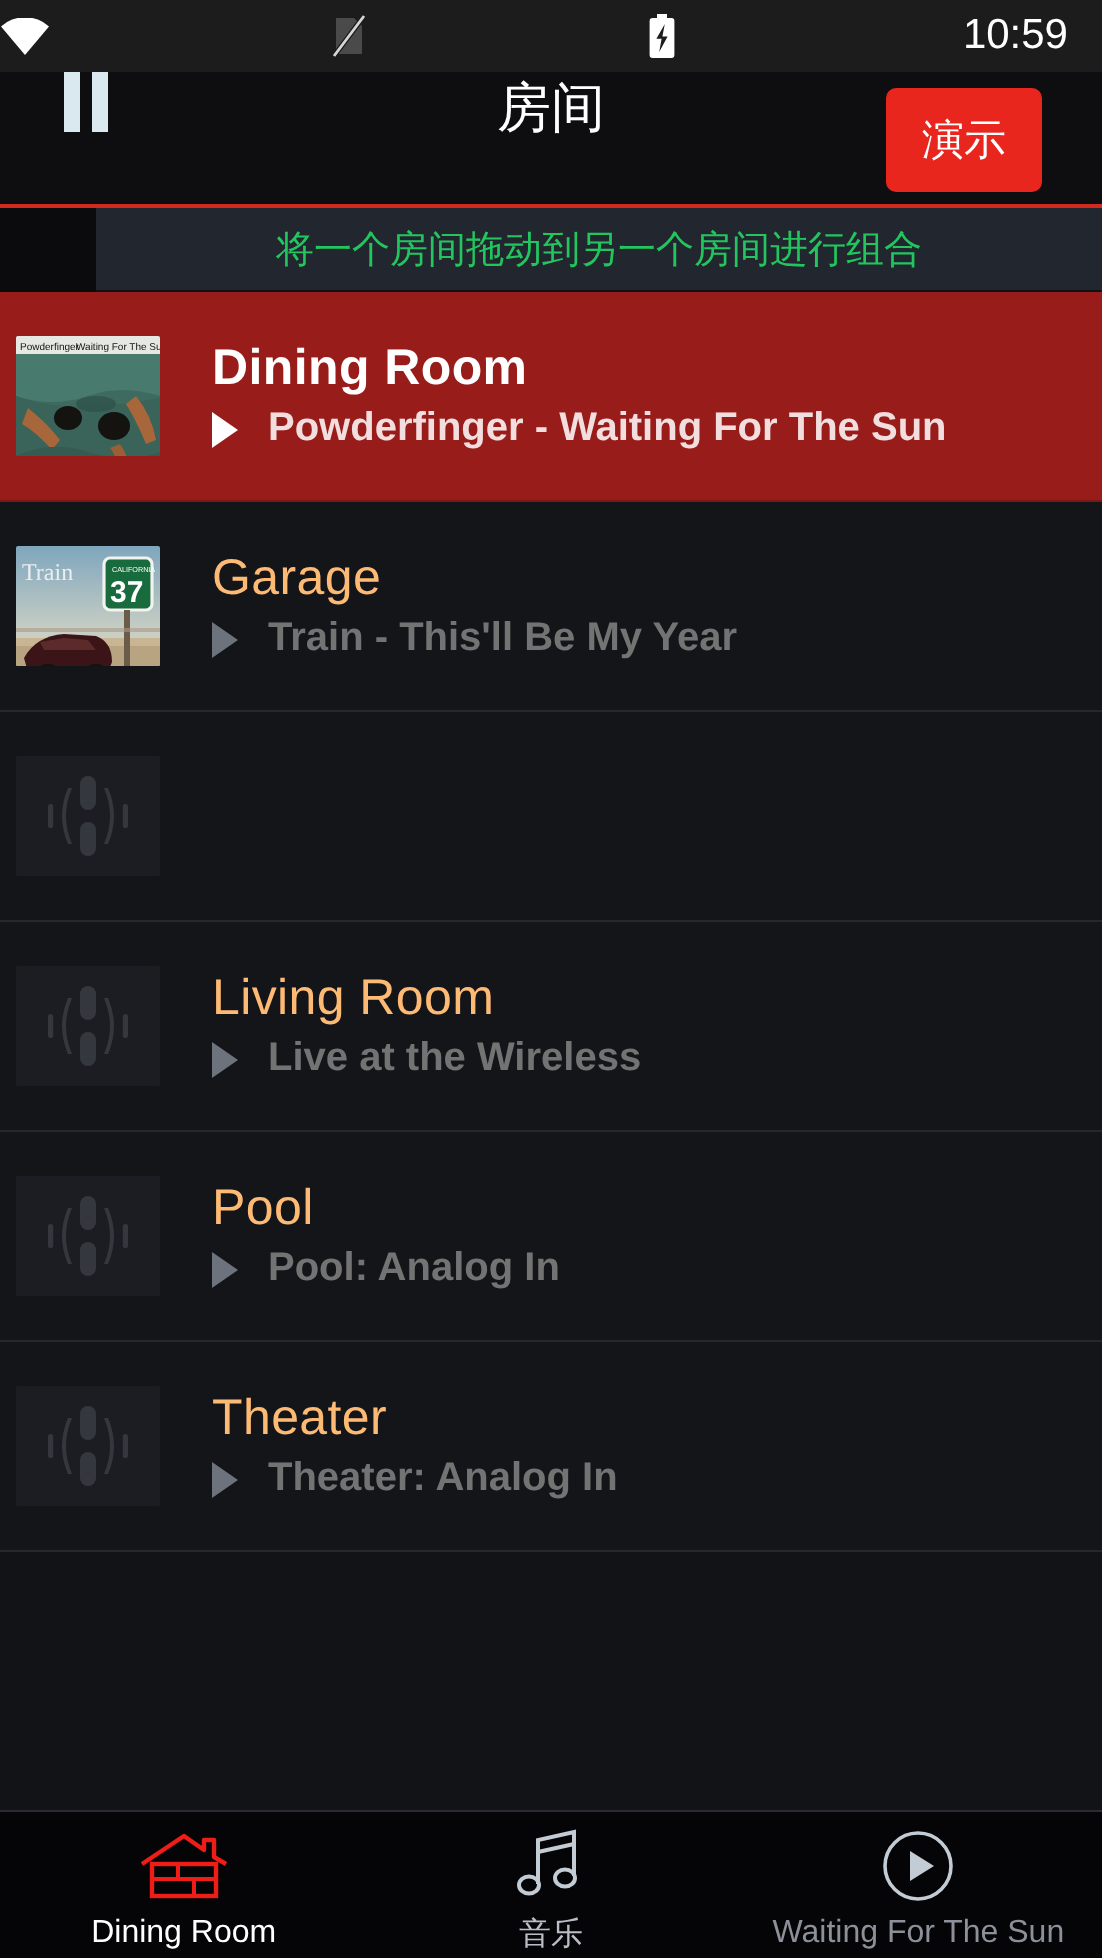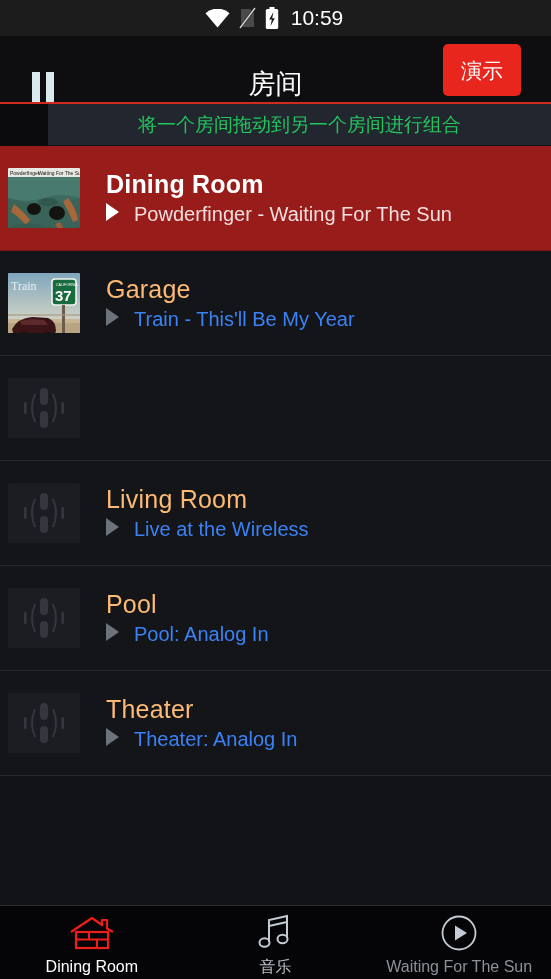--- a/index.html
+++ b/index.html
@@ -7,30 +7,30 @@
     width: 551px; height: 979px;
     background: #0b0b0d;
     font-family: "Liberation Sans", sans-serif;
     overflow: hidden;
   }
   .screen { width: 551px; height: 979px; display: flex; flex-direction: column; position: relative; }
 
   
   .statusbar {
     height: 36px; background: #1c1c1c; flex: 0 0 36px;
-    display: flex; align-items: center; justify-content: center;
-    padding-right: 3px; gap: 9px;
+    display: flex; align-items: center; justify-content: space-between;
+    padding-right: 17px; gap: 9px;
   }
   .sb-icon { display: flex; align-items: center; }
   .sb-time { color: #ffffff; font-size: 21px; letter-spacing: 0px; margin-left: 3px; }
 
   
   .appbar {
     flex: 0 0 68px; height: 68px; background: #0e0e10;
-    display: flex; align-items: flex-end; position: relative;
+    display: flex; align-items: flex-start; position: relative;
     border-bottom: 2px solid #d32a20;
   }
   .pause-btn { width: 62px; display: flex; justify-content: center; align-items: center; gap: 6px; margin-left: 12px;}
   .pause-bar { width: 8px; height: 30px; background: #dae8f0; }
   .appbar-title {
     position: absolute; left: 0; right: 0; text-align: center;
     color: #ffffff; font-size: 27px; pointer-events: none;
   }
   .demo-btn {
     position: absolute; right: 30px; top: 8px;
@@ -58,22 +58,22 @@
     background: #141519; position: relative;
   }
   .room-row.selected { background: #981c19; border-bottom: 1px solid #7d1714; }
 
   .art { width: 72px; height: 60px; flex: 0 0 72px; border-radius: 1px; overflow: hidden; position: relative; }
   .art.placeholder { background: #1b1d22; display: flex; align-items: center; justify-content: center; }
 
   .room-text { margin-left: 26px; display: flex; flex-direction: column; justify-content: center; gap: 4px; }
   .room-name { font-size: 25px; color: #fdba74; letter-spacing: .2px; }
   .room-row.selected .room-name { color: #ffffff; font-weight: bold; }
-  .room-now { display: flex; gap: 13px; }
-  .room-track { font-size: 20px; color: #3b82f6; }
+  .room-now { display: flex; align-items: center; gap: 13px; font-weight: bold; }
+  .room-track { font-size: 20px; color: #737373; }
   .room-row.selected .room-track { color: #f2dede; }
 
   
   .glyph { width: 15px; height: 18px; flex: 0 0 15px; display:flex; align-items:center; }
   .g-play { width: 0; height: 0; border-left: 13px solid #6d737c;
             border-top: 9px solid transparent; border-bottom: 9px solid transparent; }
   .room-row.selected .g-play { border-left-color: #ffffff; }
   .g-pause { display: flex; gap: 4px; }
   .g-pause i { display:block; width: 5px; height: 18px; background: #97a4b0; }
   .g-stop { width: 16px; height: 16px; background: #97a4b0; }

